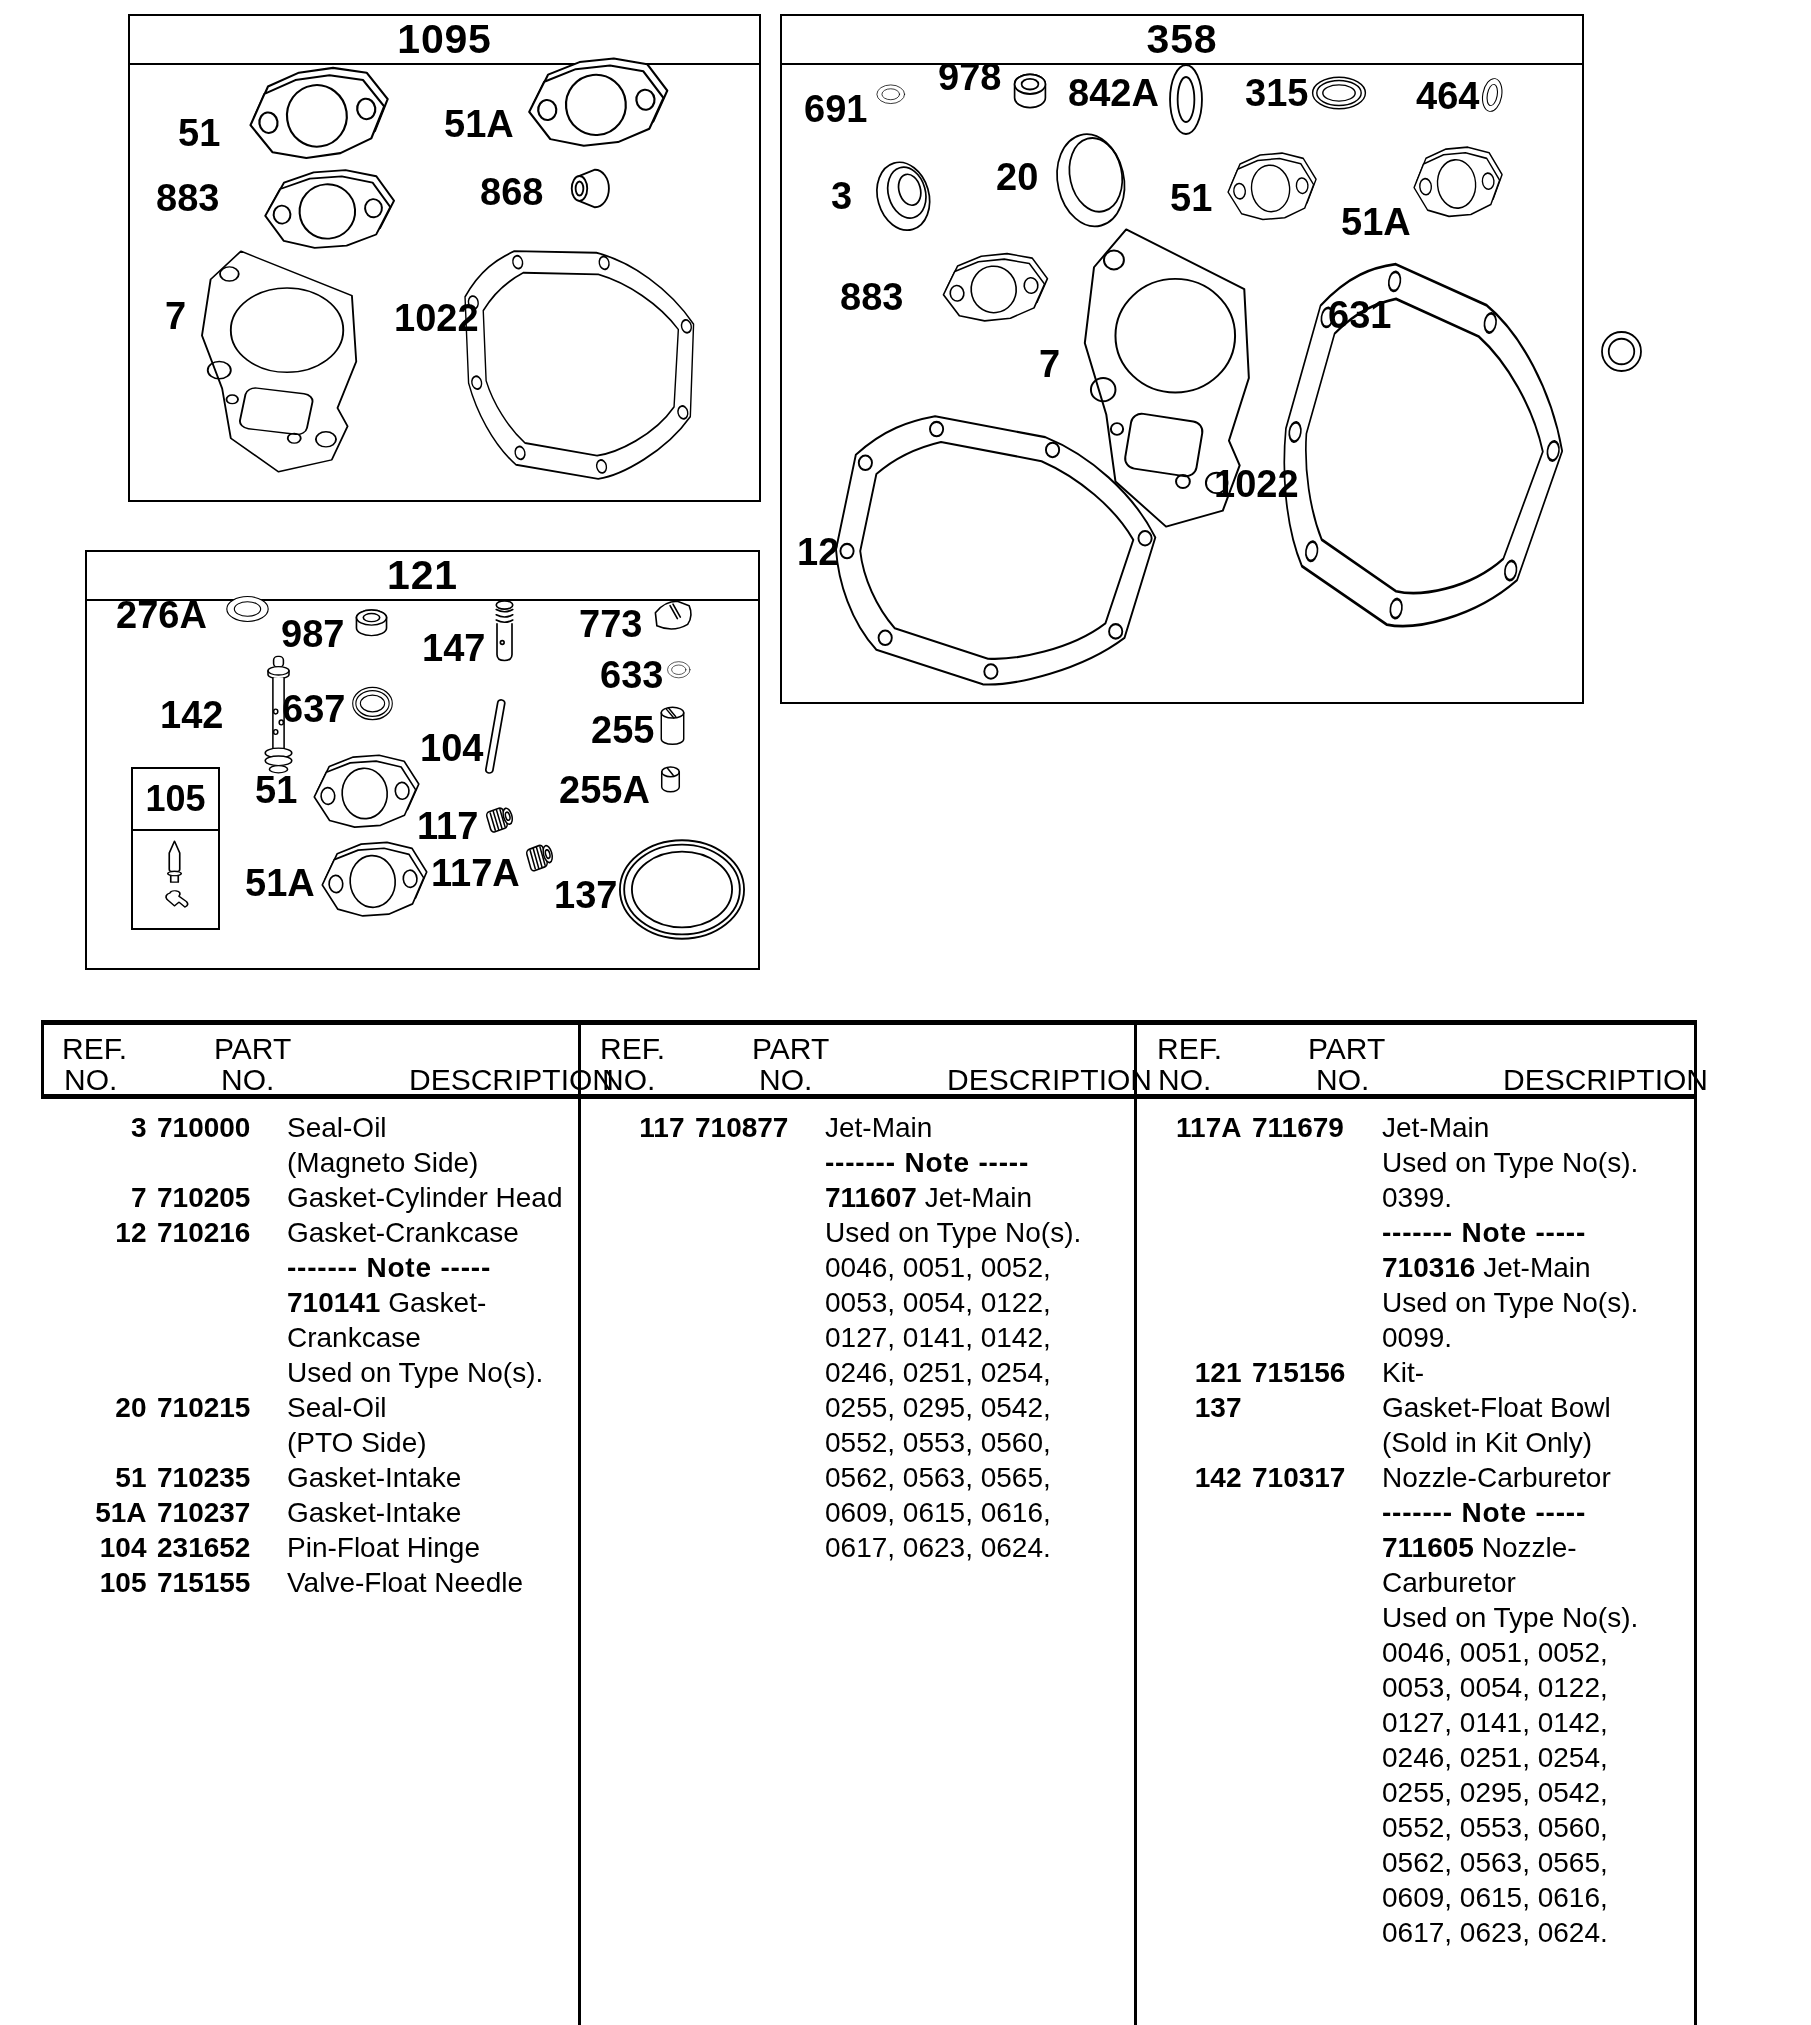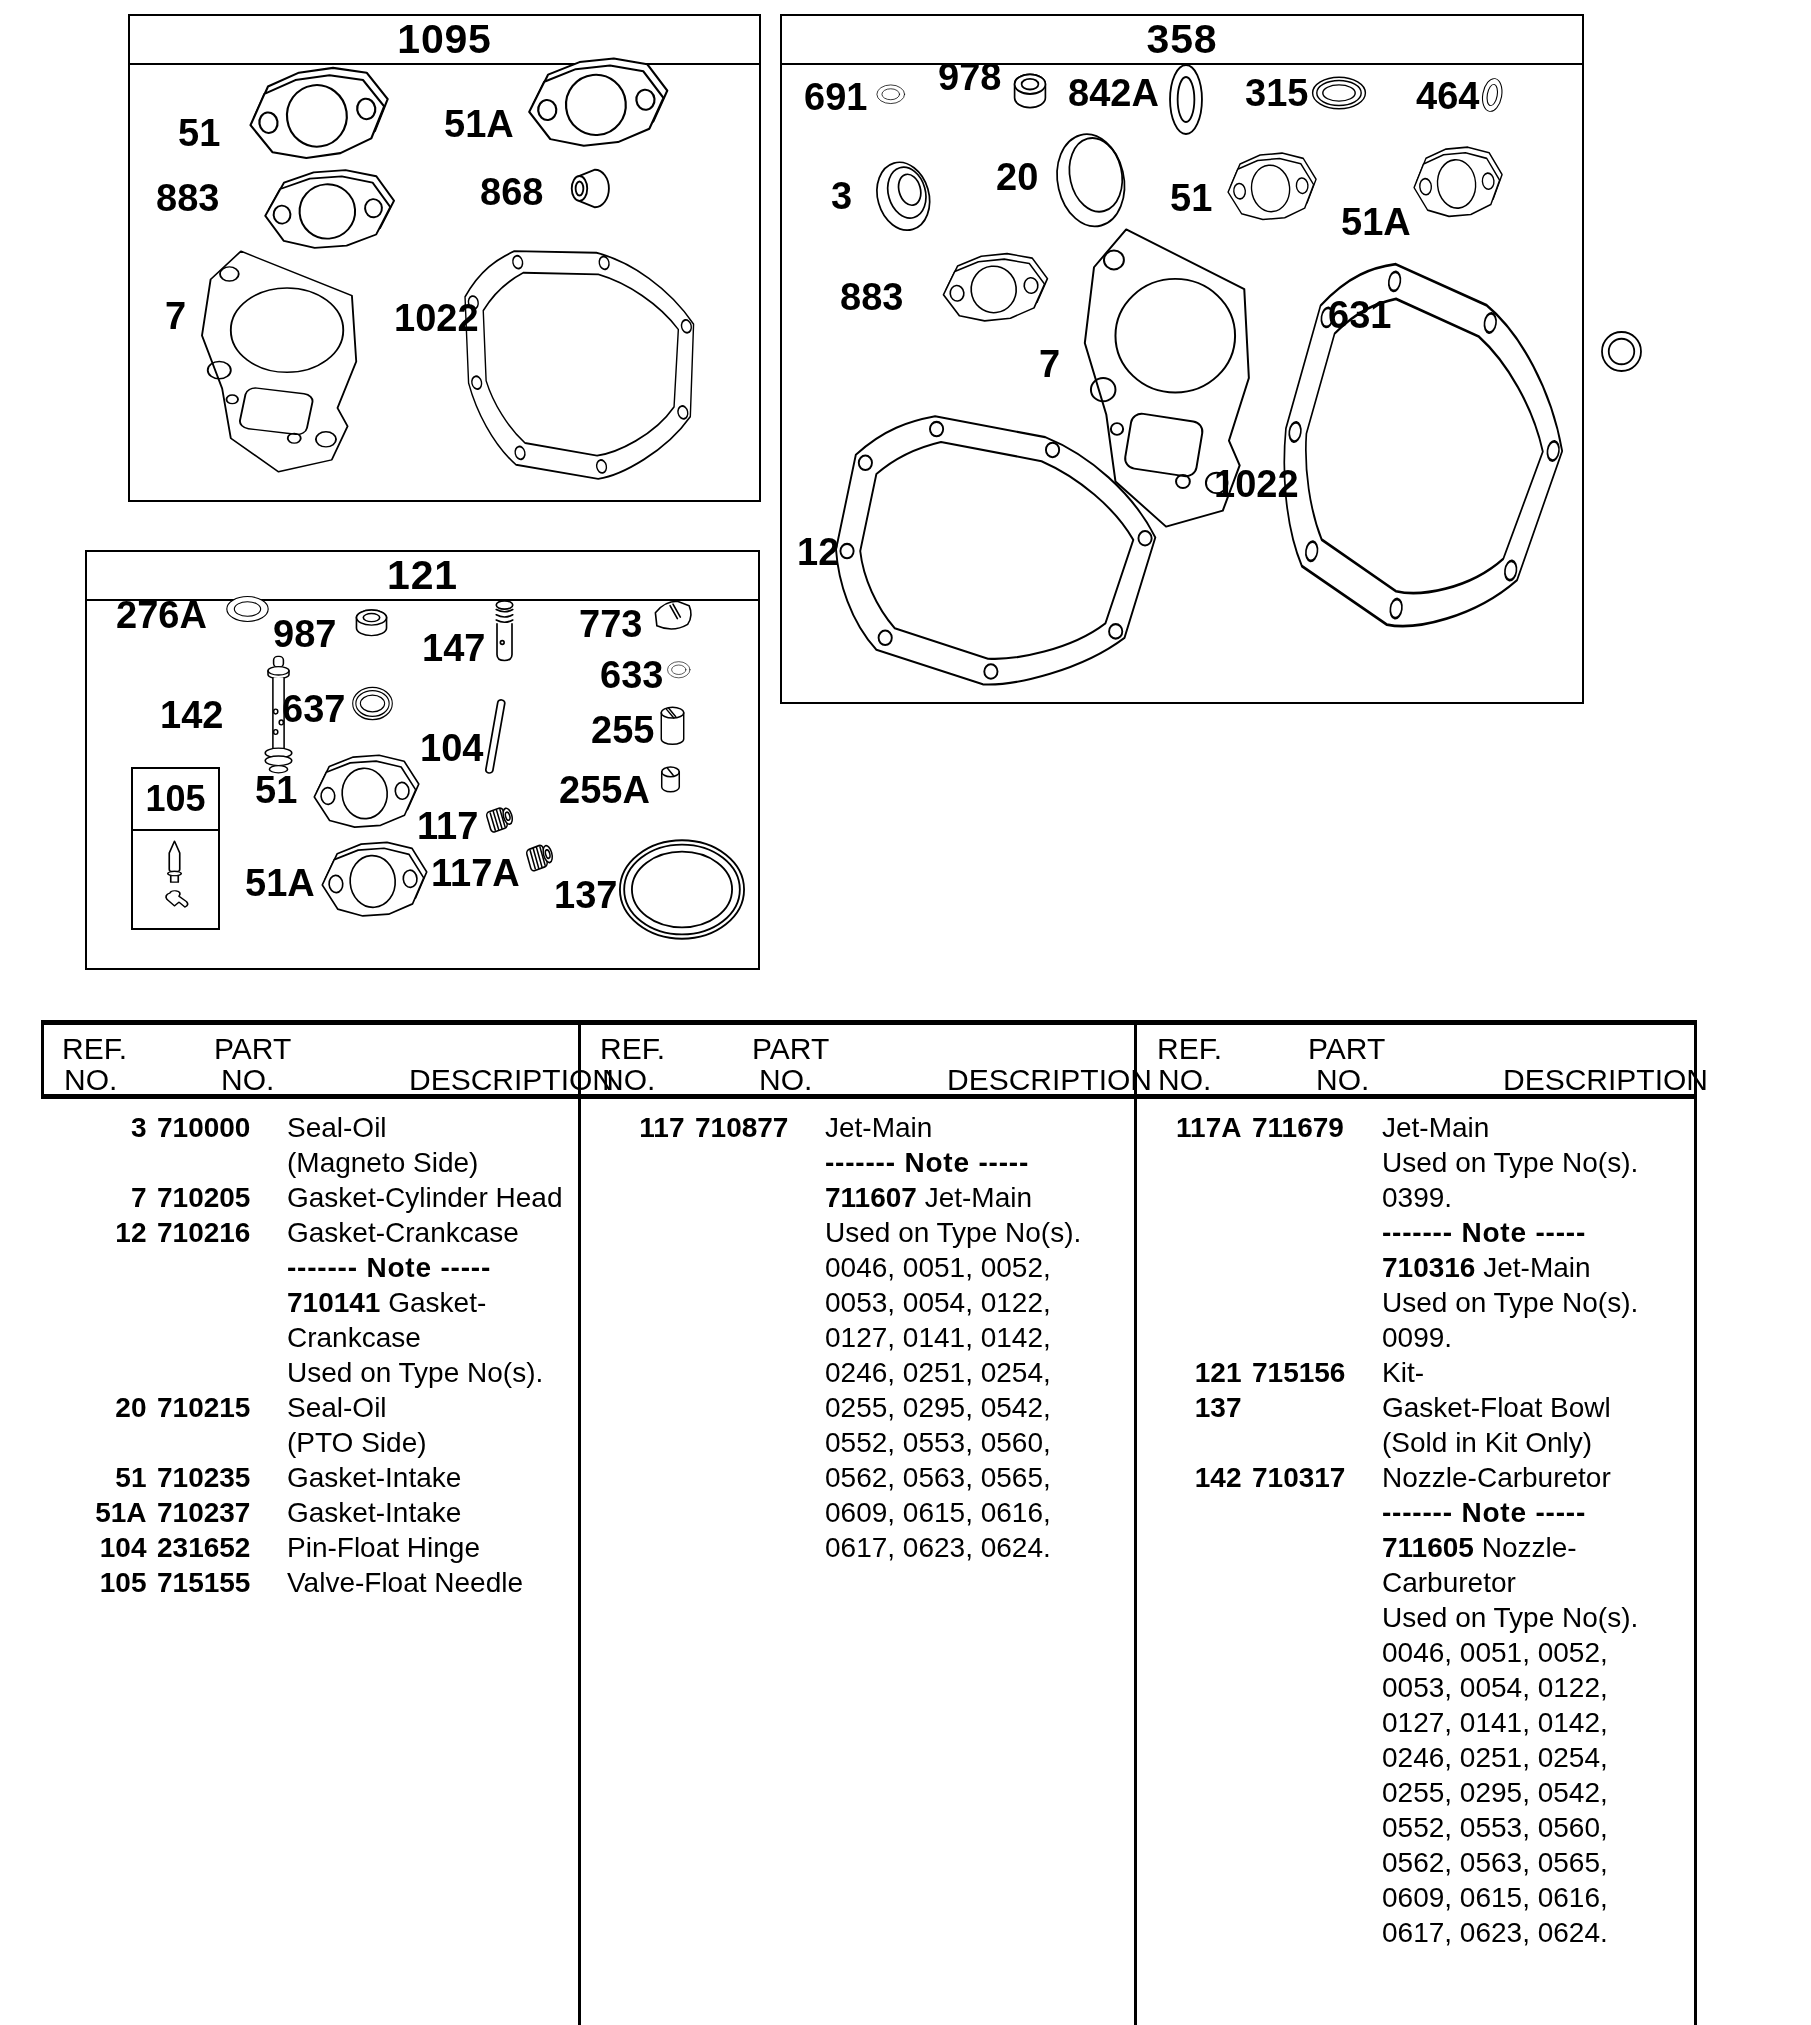--- a/index.html
+++ b/index.html
@@ -220,21 +220,21 @@
     </svg>
   <svg class="part" style="left:1071px;top:225px;width:184px;height:306px" viewBox="0 0 240 420" preserveAspectRatio="none">
       <use href="#g7"></use>
     </svg>
   <svg class="part" style="left:1275px;top:255px;width:299px;height:386px;transform:rotate(8deg)" viewBox="0 0 470 360" preserveAspectRatio="none">
       <use href="#g12"></use>
     </svg>
   <svg class="part" style="left:825px;top:405px;width:345px;height:289px" viewBox="0 0 470 360" preserveAspectRatio="none">
       <use href="#g12"></use>
     </svg>
-  <div class="plabel" style="left:804px;top:78px">691</div>
+  <div class="plabel" style="left:804px;top:90px">691</div>
   <div class="plabel" style="left:938px;top:58px">978</div>
   <div class="plabel" style="left:1068px;top:74px">842A</div>
   <div class="plabel" style="left:1245px;top:74px">315</div>
   <div class="plabel" style="left:1416px;top:77px">464</div>
   <div class="plabel" style="left:831px;top:177px">3</div>
   <div class="plabel" style="left:996px;top:158px">20</div>
   <div class="plabel" style="left:1170px;top:179px">51</div>
   <div class="plabel" style="left:1341px;top:203px">51A</div>
   <div class="plabel" style="left:840px;top:278px">883</div>
   <div class="plabel" style="left:1328px;top:296px">631</div>
@@ -288,21 +288,21 @@
   <svg class="part" style="left:314px;top:842px;width:116px;height:79px;transform:rotate(-4deg)" viewBox="0 0 170 110" preserveAspectRatio="none">
       <use href="#g2"></use>
     </svg>
   <svg class="part" style="left:525px;top:840px;width:31.5px;height:35px" viewBox="0 0 46 44" preserveAspectRatio="none">
       <use href="#g117"></use>
     </svg>
   <svg class="part" style="left:615px;top:836px;width:134px;height:107px" viewBox="0 0 190 150" preserveAspectRatio="none">
       <use href="#g137"></use>
     </svg>
   <div class="plabel" style="left:116px;top:596px">276A</div>
-  <div class="plabel" style="left:273px;top:615px">987</div>
+  <div class="plabel" style="left:281px;top:615px">987</div>
   <div class="plabel" style="left:422px;top:629px">147</div>
   <div class="plabel" style="left:579px;top:605px">773</div>
   <div class="plabel" style="left:600px;top:656px">633</div>
   <div class="plabel" style="left:160px;top:696px">142</div>
   <div class="plabel" style="left:282px;top:690px">637</div>
   <div class="plabel" style="left:420px;top:729px">104</div>
   <div class="plabel" style="left:591px;top:711px">255</div>
   <div class="plabel" style="left:255px;top:771px">51</div>
   <div class="plabel" style="left:559px;top:771px">255A</div>
   <div class="plabel" style="left:417px;top:807px">117</div>

